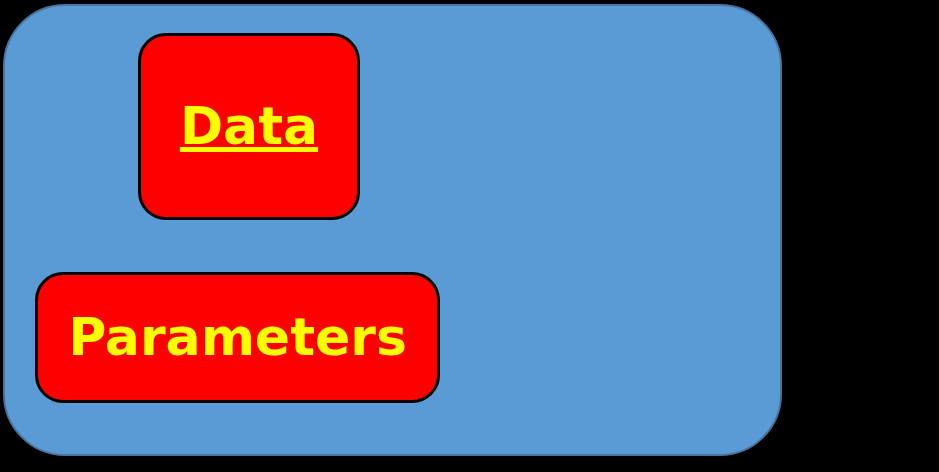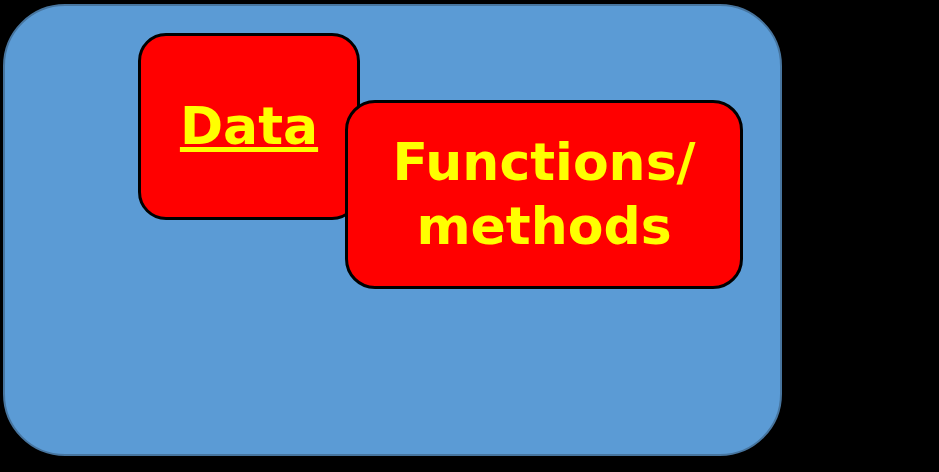--- a/index.html
+++ b/index.html
@@ -75,19 +75,18 @@
 <body>
 
 <div class="stage">
 
   <div class="container-shape"></div>
 
   <div class="red-box box-data">
     <span class="box-label">Data</span>
   </div>
 
-  <div class="red-box box-functions">
-    <span class="box-label">Functions/</span>
-    <span class="box-label">methods</span>
+
+  <div class="red-box box-parameters">
+    <span class="box-label">Parameters</span>
   </div>
-
 
 </div>
 
 </body></html>

